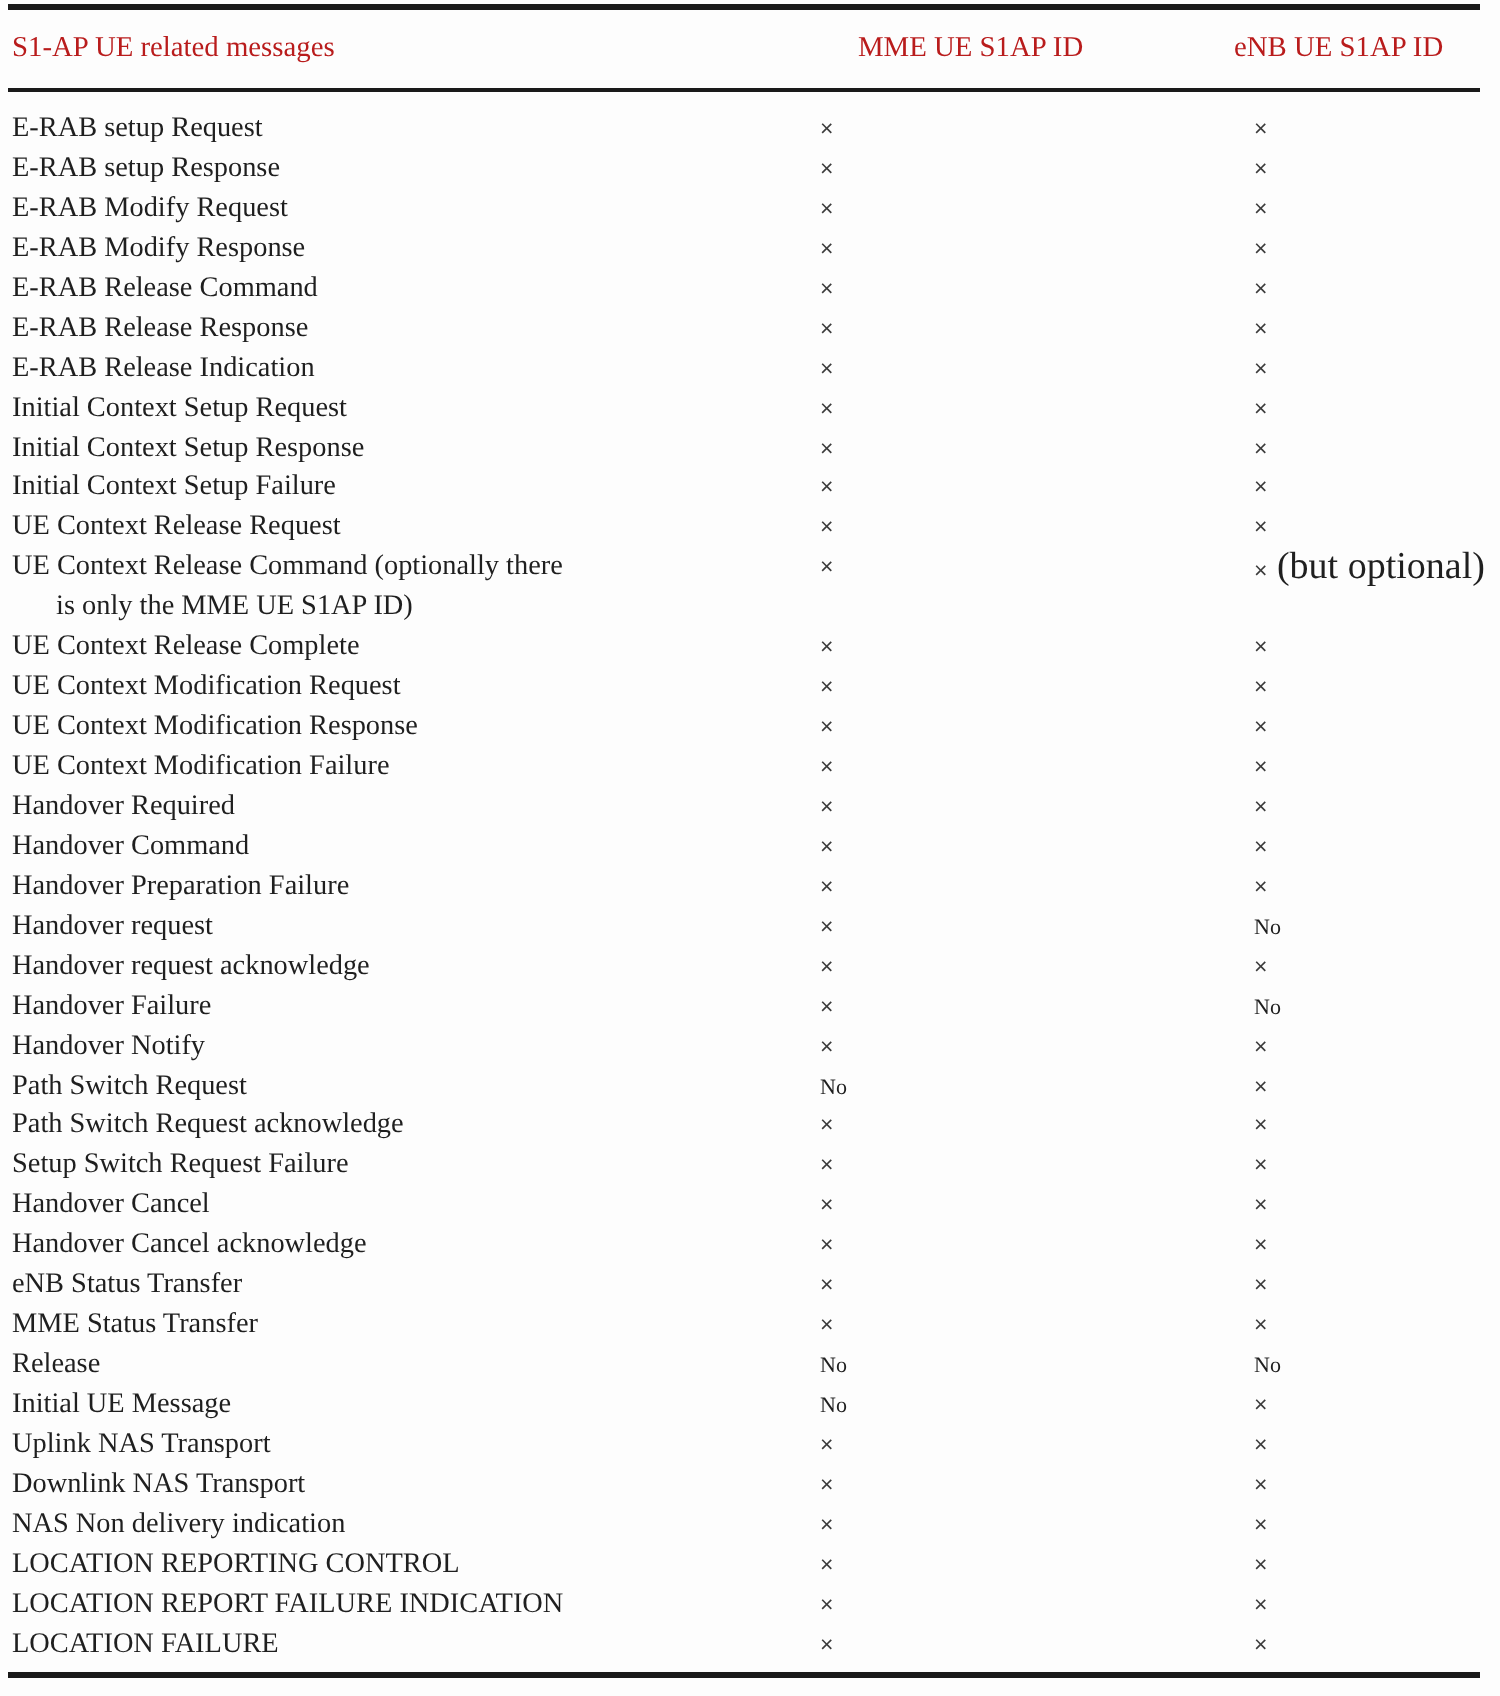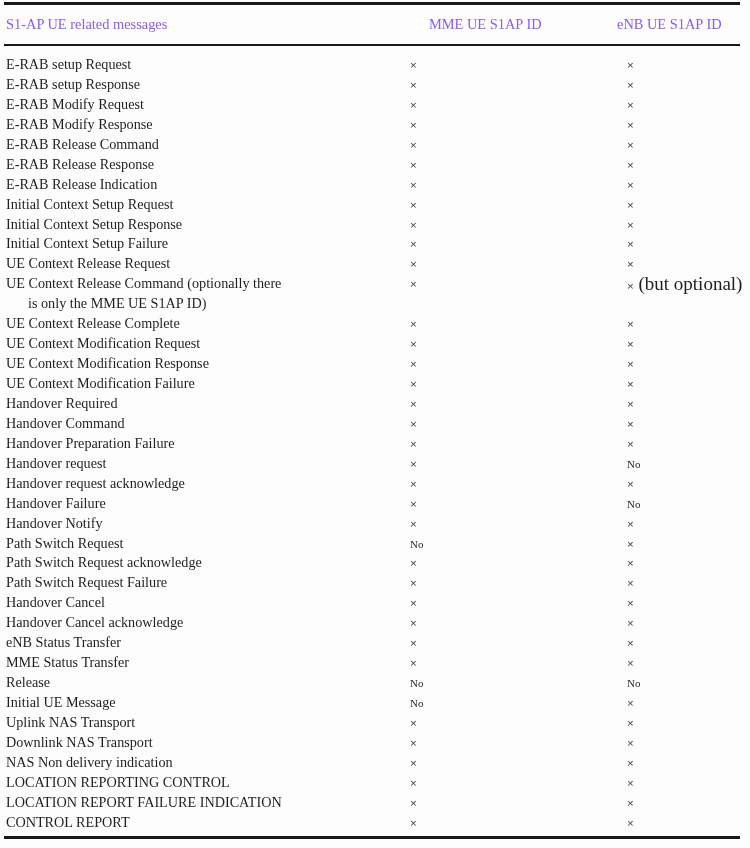--- a/index.html
+++ b/index.html
@@ -43,21 +43,21 @@
     left: 4px;
     width: 736px;
     height: 24px;
   }
   .th {
     position: absolute;
     top: 0;
     font-size: 14.4px;
     line-height: 20px;
     white-space: nowrap;
-    color: #8b5cf6;
+    color: #b91c1c;
   }
   .th-messages { left: 2px; }
   .th-mme      { left: 425px; }
   .th-enb      { left: 613px; }
 
   
   .tbody {
     position: absolute;
     top: 55px;
     left: 4px;
@@ -239,21 +239,21 @@
         <div class="cell cell-label"><span>Path Switch Request</span></div>
         <div class="cell cell-mme"><span class="word">No</span></div>
         <div class="cell cell-enb"><span class="mark">×</span></div>
       </div>
       <div class="row">
         <div class="cell cell-label"><span>Path Switch Request acknowledge</span></div>
         <div class="cell cell-mme"><span class="mark">×</span></div>
         <div class="cell cell-enb"><span class="mark">×</span></div>
       </div>
       <div class="row">
-        <div class="cell cell-label"><span>Path Switch Request Failure</span></div>
+        <div class="cell cell-label"><span>Setup Switch Request Failure</span></div>
         <div class="cell cell-mme"><span class="mark">×</span></div>
         <div class="cell cell-enb"><span class="mark">×</span></div>
       </div>
       <div class="row">
         <div class="cell cell-label"><span>Handover Cancel</span></div>
         <div class="cell cell-mme"><span class="mark">×</span></div>
         <div class="cell cell-enb"><span class="mark">×</span></div>
       </div>
       <div class="row">
         <div class="cell cell-label"><span>Handover Cancel acknowledge</span></div>
@@ -299,21 +299,21 @@
         <div class="cell cell-label"><span>LOCATION REPORTING CONTROL</span></div>
         <div class="cell cell-mme"><span class="mark">×</span></div>
         <div class="cell cell-enb"><span class="mark">×</span></div>
       </div>
       <div class="row">
         <div class="cell cell-label"><span>LOCATION REPORT FAILURE INDICATION</span></div>
         <div class="cell cell-mme"><span class="mark">×</span></div>
         <div class="cell cell-enb"><span class="mark">×</span></div>
       </div>
       <div class="row">
-        <div class="cell cell-label"><span>CONTROL REPORT</span></div>
+        <div class="cell cell-label"><span>LOCATION FAILURE</span></div>
         <div class="cell cell-mme"><span class="mark">×</span></div>
         <div class="cell cell-enb"><span class="mark">×</span></div>
       </div>
     </div>
 
   <div class="rule rule-bottom"></div>
 
 </div>
 
 </body></html>

